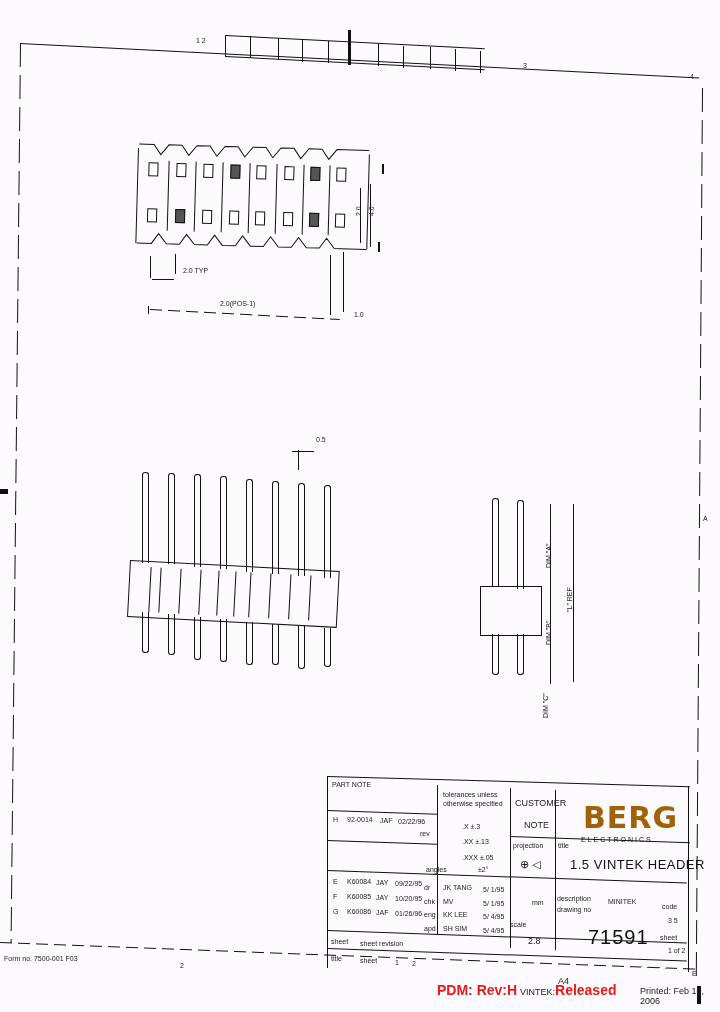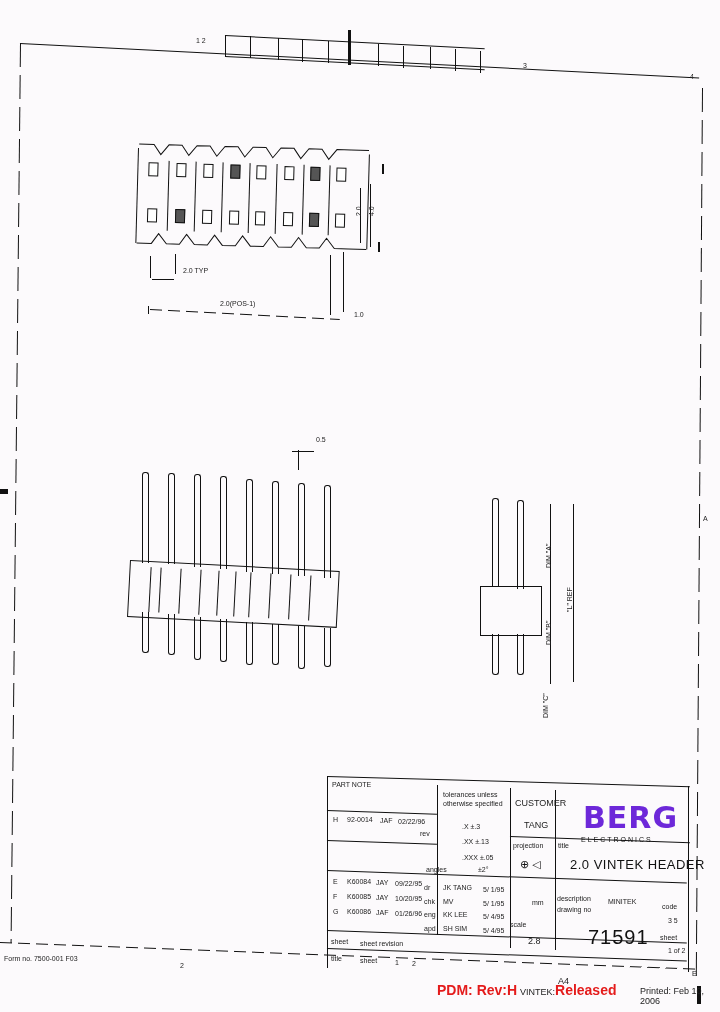--- a/index.html
+++ b/index.html
@@ -6,21 +6,21 @@
   body{width:720px;height:1012px;background:#fcfafc;position:relative;overflow:hidden;font-family:"Liberation Sans",sans-serif;color:#111;}
   .abs{position:absolute;}
   .line{position:absolute;background:#111;}
   .dash-h{position:absolute;height:1px;background:repeating-linear-gradient(90deg,#111 0 12px,transparent 12px 18px);}
   .dash-v{position:absolute;width:1px;background:repeating-linear-gradient(180deg,#111 0 24px,transparent 24px 32px);}
   .tiny{font-size:7px;line-height:8px;white-space:nowrap;color:#222;}
   .small{font-size:9px;line-height:10px;white-space:nowrap;color:#222;}
   .pin-top{position:absolute;width:5px;border:1px solid #111;border-bottom:none;border-radius:3px 3px 0 0;}
   .pin-bot{position:absolute;width:5px;border:1px solid #111;border-top:none;border-radius:0 0 3px 3px;}
   .rot{transform:rotate(-90deg);transform-origin:left top;}
-  .berg{font-family:"DejaVu Sans",sans-serif;font-weight:900;font-size:30px;letter-spacing:1px;color:#6d28d9;}
+  .berg{font-family:"DejaVu Sans",sans-serif;font-weight:900;font-size:30px;letter-spacing:1px;color:#a16207;}
   .red{color:#e41b1b;}
   .hole{position:absolute;width:8px;height:12px;border:1px solid #111;background:#fff;}
 </style>
 </head>
 <body>
 
 <div>
 
   <div class="line" style="left:20px;top:43px;width:680px;height:1px;transform:rotate(2.9deg);transform-origin:left top;"></div>
 
@@ -223,29 +223,29 @@
   <div class="abs tiny" style="left:443px;top:898px;">MV</div>
   <div class="abs tiny" style="left:483px;top:900px;">5/ 1/95</div>
   <div class="abs tiny" style="left:424px;top:911px;">eng</div>
   <div class="abs tiny" style="left:443px;top:911px;">KK LEE</div>
   <div class="abs tiny" style="left:483px;top:913px;">5/ 4/95</div>
   <div class="abs tiny" style="left:424px;top:925px;">apd</div>
   <div class="abs tiny" style="left:443px;top:925px;">SH SIM</div>
   <div class="abs tiny" style="left:483px;top:927px;">5/ 4/95</div>
 
   <div class="abs small" style="left:515px;top:798px;">CUSTOMER</div>
-  <div class="abs small" style="left:524px;top:820px;">TANG</div>
+  <div class="abs small" style="left:524px;top:820px;">NOTE</div>
 
   <div class="abs berg" style="left:583px;top:800px;">BERG</div>
   <div class="abs" style="left:581px;top:836px;font-size:7px;letter-spacing:2px;">ELECTRONICS</div>
 
   <div class="abs tiny" style="left:513px;top:842px;">projection</div>
   <div class="abs" style="left:520px;top:858px;font-size:11px;">⊕ ◁</div>
   <div class="abs tiny" style="left:558px;top:842px;">title</div>
-  <div class="abs" style="left:570px;top:857px;font-size:13px;letter-spacing:0.5px;">2.0 VINTEK HEADER</div>
+  <div class="abs" style="left:570px;top:857px;font-size:13px;letter-spacing:0.5px;">1.5 VINTEK HEADER</div>
 
   <div class="abs tiny" style="left:532px;top:899px;">mm</div>
   <div class="abs tiny" style="left:557px;top:895px;">description</div>
   <div class="abs tiny" style="left:608px;top:898px;">MINITEK</div>
   <div class="abs tiny" style="left:557px;top:906px;">drawing no</div>
 
   <div class="abs tiny" style="left:662px;top:903px;">code</div>
   <div class="abs tiny" style="left:668px;top:917px;">3 5</div>
   <div class="abs tiny" style="left:660px;top:934px;">sheet</div>
   <div class="abs tiny" style="left:668px;top:947px;">1 of 2</div>

